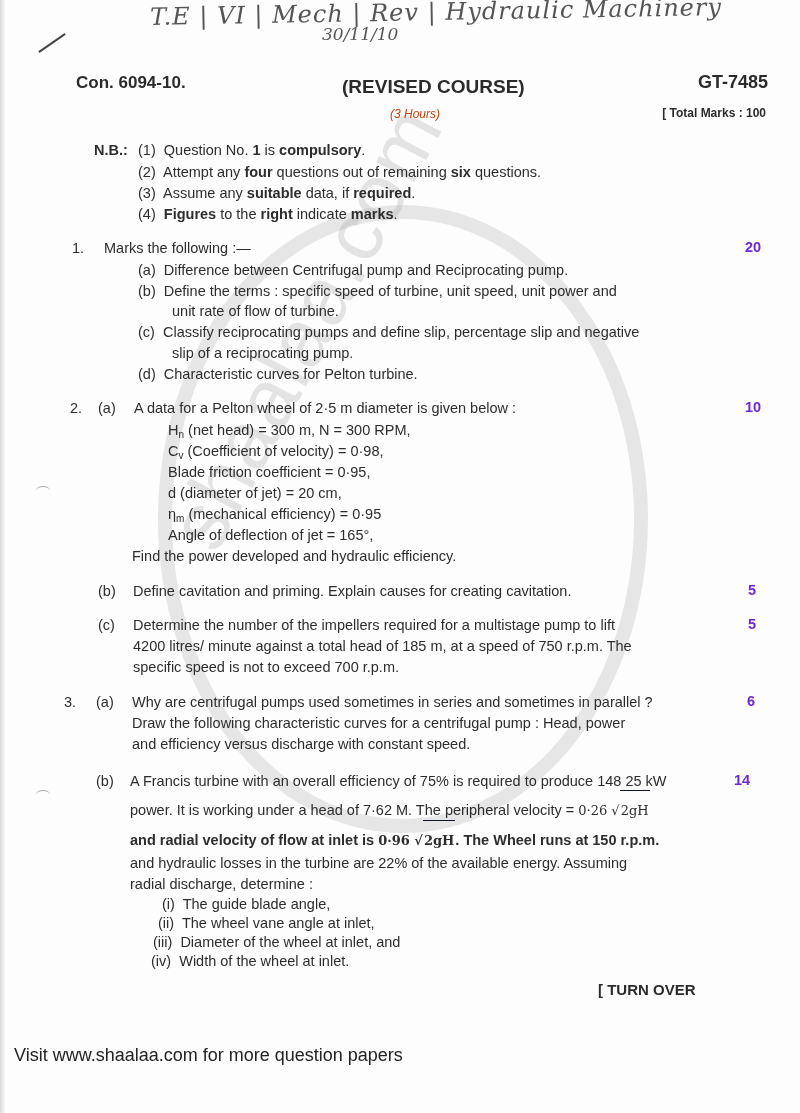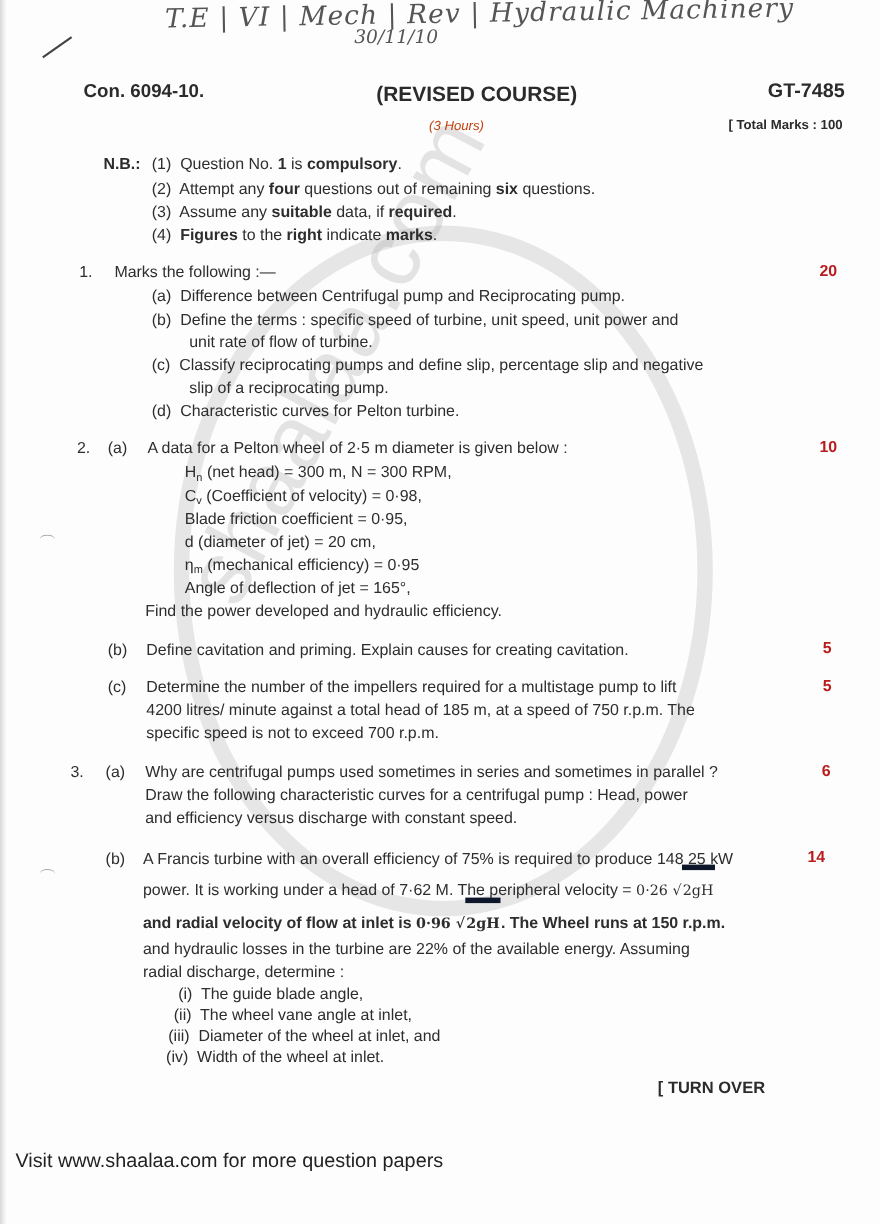--- a/index.html
+++ b/index.html
@@ -22,24 +22,24 @@
 
     .hdr { position: absolute; font-weight: bold; color: #2b2b2b; }
     .con { left: 76px; top: 73px; font-size: 17px; }
     .course { left: 342px; top: 76px; font-size: 19px; }
     .gt { right: 32px; top: 72px; font-size: 18px; }
     .hours { left: 390px; top: 107px; font-size: 12px; font-weight: normal; color: #c2410c; font-style: italic; }
     .total { right: 34px; top: 106px; font-size: 12px; }
 
     .line { position: absolute; font-size: 14.5px; line-height: 18px; white-space: nowrap; color: #2d2d2d; }
     .line b { font-weight: bold; }
-    .mark { position: absolute; font-size: 14.5px; font-weight: bold; color: #b91c1c; }
+    .mark { position: absolute; font-size: 14.5px; font-weight: bold; color: #6d28d9; }
     .sub { font-size: 10px; vertical-align: -3px; }
     .sqrt { font-family: "DejaVu Serif", serif; font-size: 13px; }
-    .sqrt .rad { border-top: 5px solid #0f172a; padding: 12px 1px; text-align: center; }
+    .sqrt .rad { border-top: 1px solid #0f172a; padding: 12px 1px; text-align: center; }
 
     .watermark-circle {
       position: absolute; left: 158px; top: 205px; width: 462px; height: 600px;
       border: 14px solid rgba(150,150,150,0.22); border-radius: 50%;
     }
     .watermark-text {
       position: absolute; left: 150px; top: 520px; font-size: 82px; color: rgba(160,160,160,0.28);
       transform: rotate(-62deg); transform-origin: left top; font-family: "Liberation Sans", sans-serif;
       letter-spacing: 2px; white-space: nowrap;
     }

